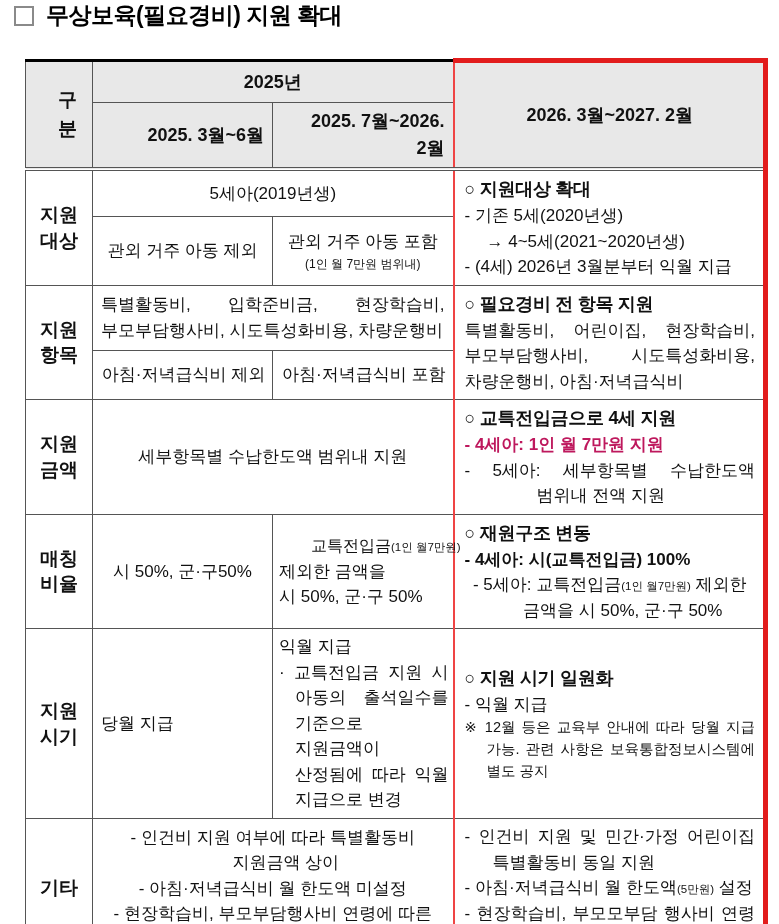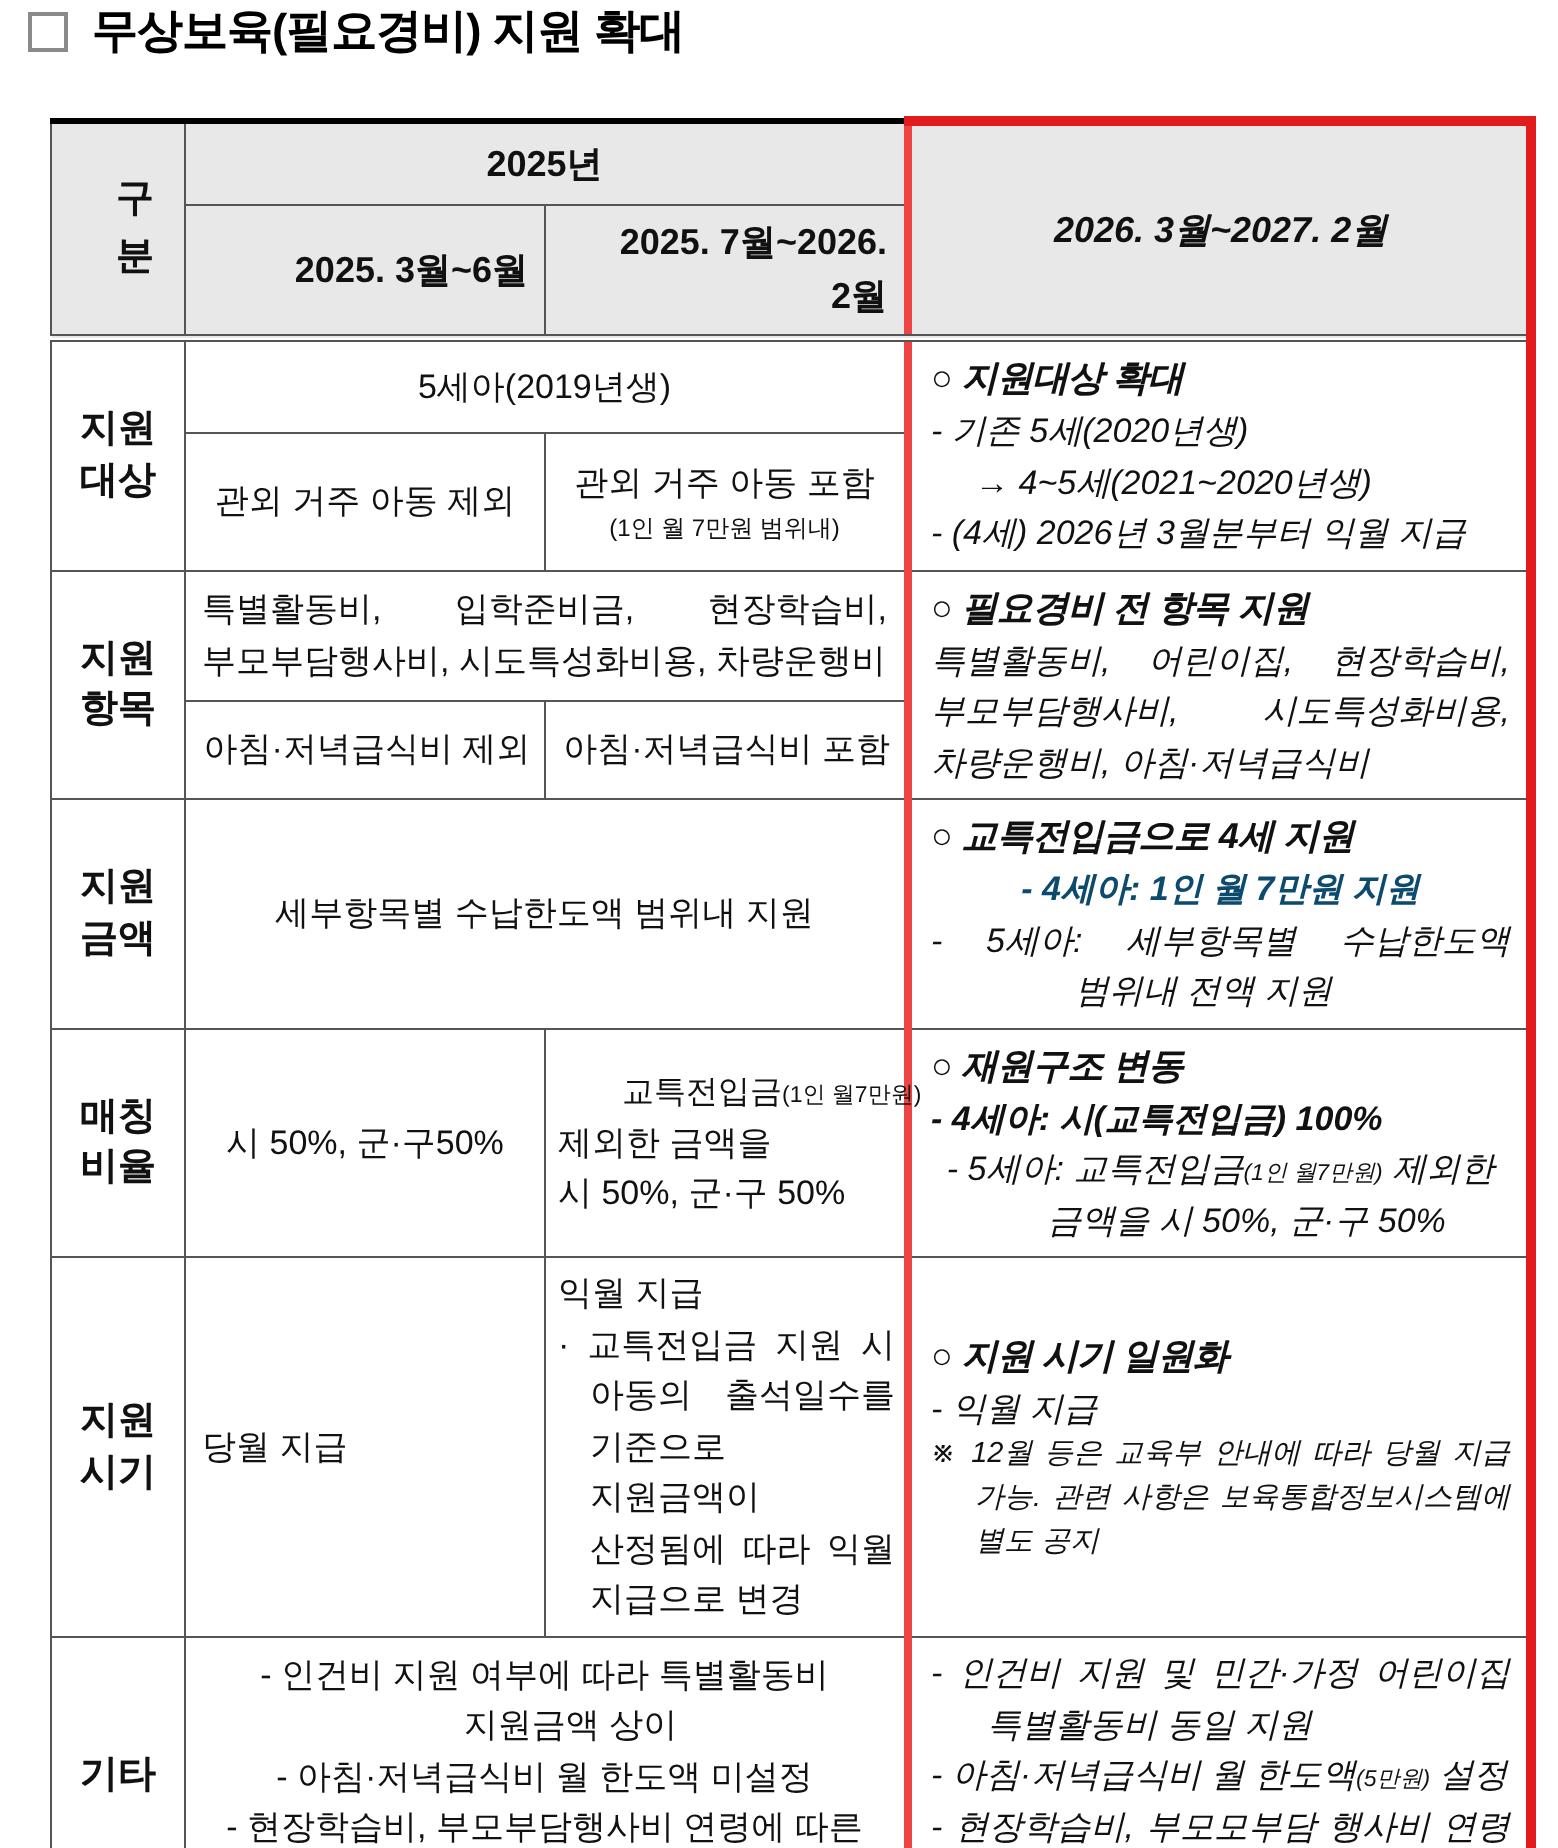--- a/index.html
+++ b/index.html
@@ -60,42 +60,42 @@
     font-weight:bold;font-size:19px;text-align:center;
     line-height:1.35;background:#fff;padding:4px 2px;
   }
   
   td.center{text-align:center;margin-top:40px;}
   td.left{text-align:left;}
   td.just{text-align:justify;}
   td.tight{padding:5px 4px 5px 6px;}
   
   td.new-col{
-    border-left:4px solid #ef4444;
+    border-left:2px solid #ef4444;
     border-right:5px solid #e21c1c;
-    text-align:left;padding:5px 8px 5px 10px;font-style:italic;
+    text-align:left;padding:5px 8px 5px 10px;
   }
   td.new-top{border-top:5px solid #e21c1c;}
   td.new-bottom{border-bottom:5px solid #e21c1c;}
   td.bot{border-bottom:3px solid #000;}
   
   .nh{font-weight:bold;font-size:18px;letter-spacing:-0.3px;}
   .ln{font-size:17px;}
   .just{text-align:justify;}
   .hang14{padding-left:14px;text-indent:-14px;}
   .hang16{padding-left:16px;text-indent:-16px;}
   .hang22{padding-left:22px;text-indent:-22px;}
   .hang26{padding-left:26px;text-indent:-26px;text-align:center;}
   .hang28{padding-left:28px;text-indent:-28px;}
   .hang70{padding-left:72px;text-indent:-72px;}
   .indent22{padding-left:22px;}
   .small{font-size:12px;}
   .tiny{font-size:11.5px;}
   .note{font-size:14.5px;}
-  .blue{color:#0c4a6e;font-weight:bold;text-align:center;}
+  .blue{color:#be185d;font-weight:bold;}
   .bold{font-weight:bold;}
   .nowrap{white-space:nowrap;margin-left:32px;}
   .m16{font-size:16px;}
 </style>
 </head>
 <body>
 
 <div class="page">
 
   <div class="title-row">

